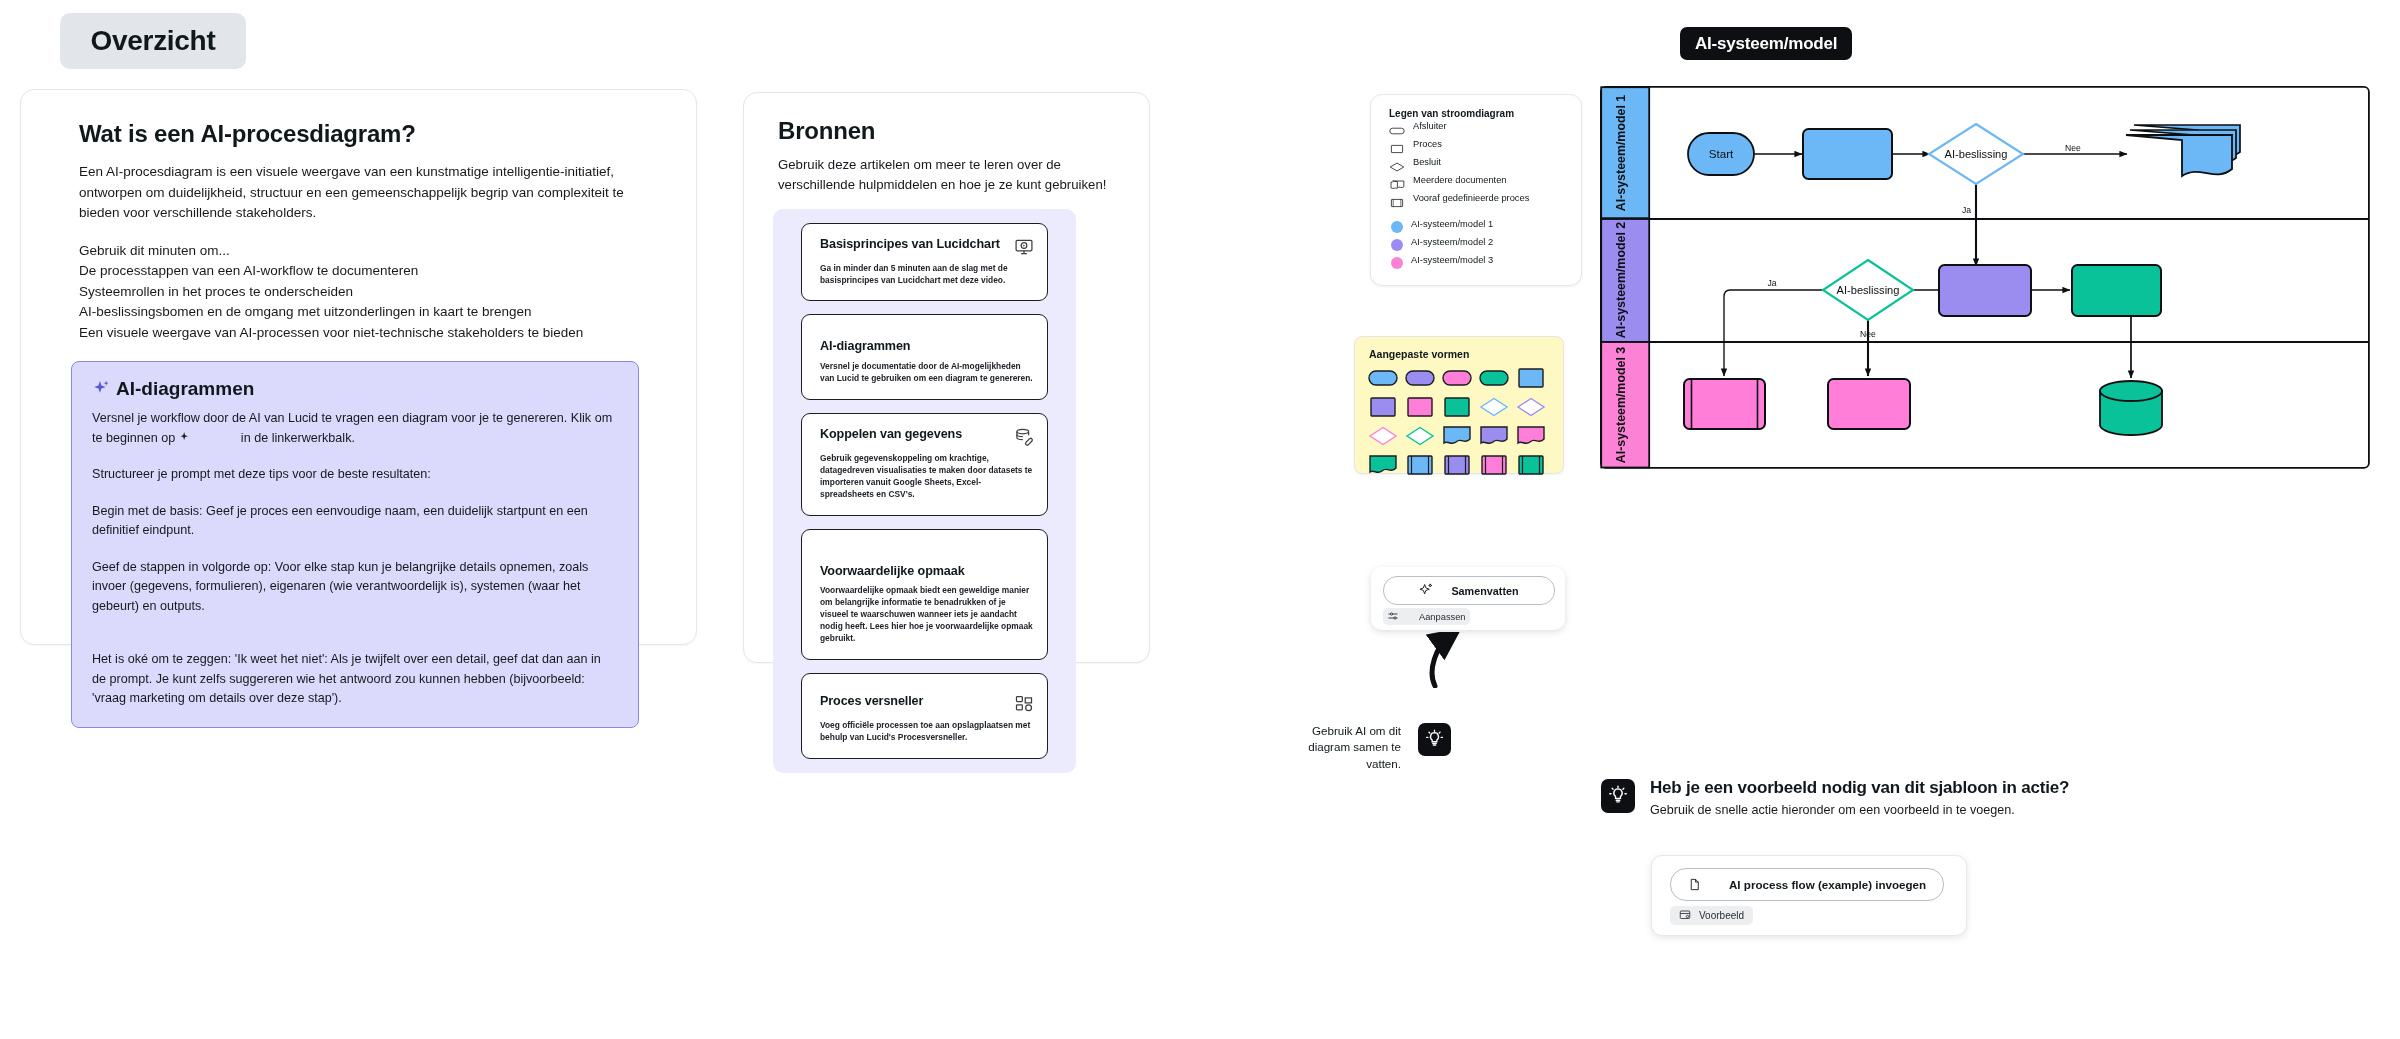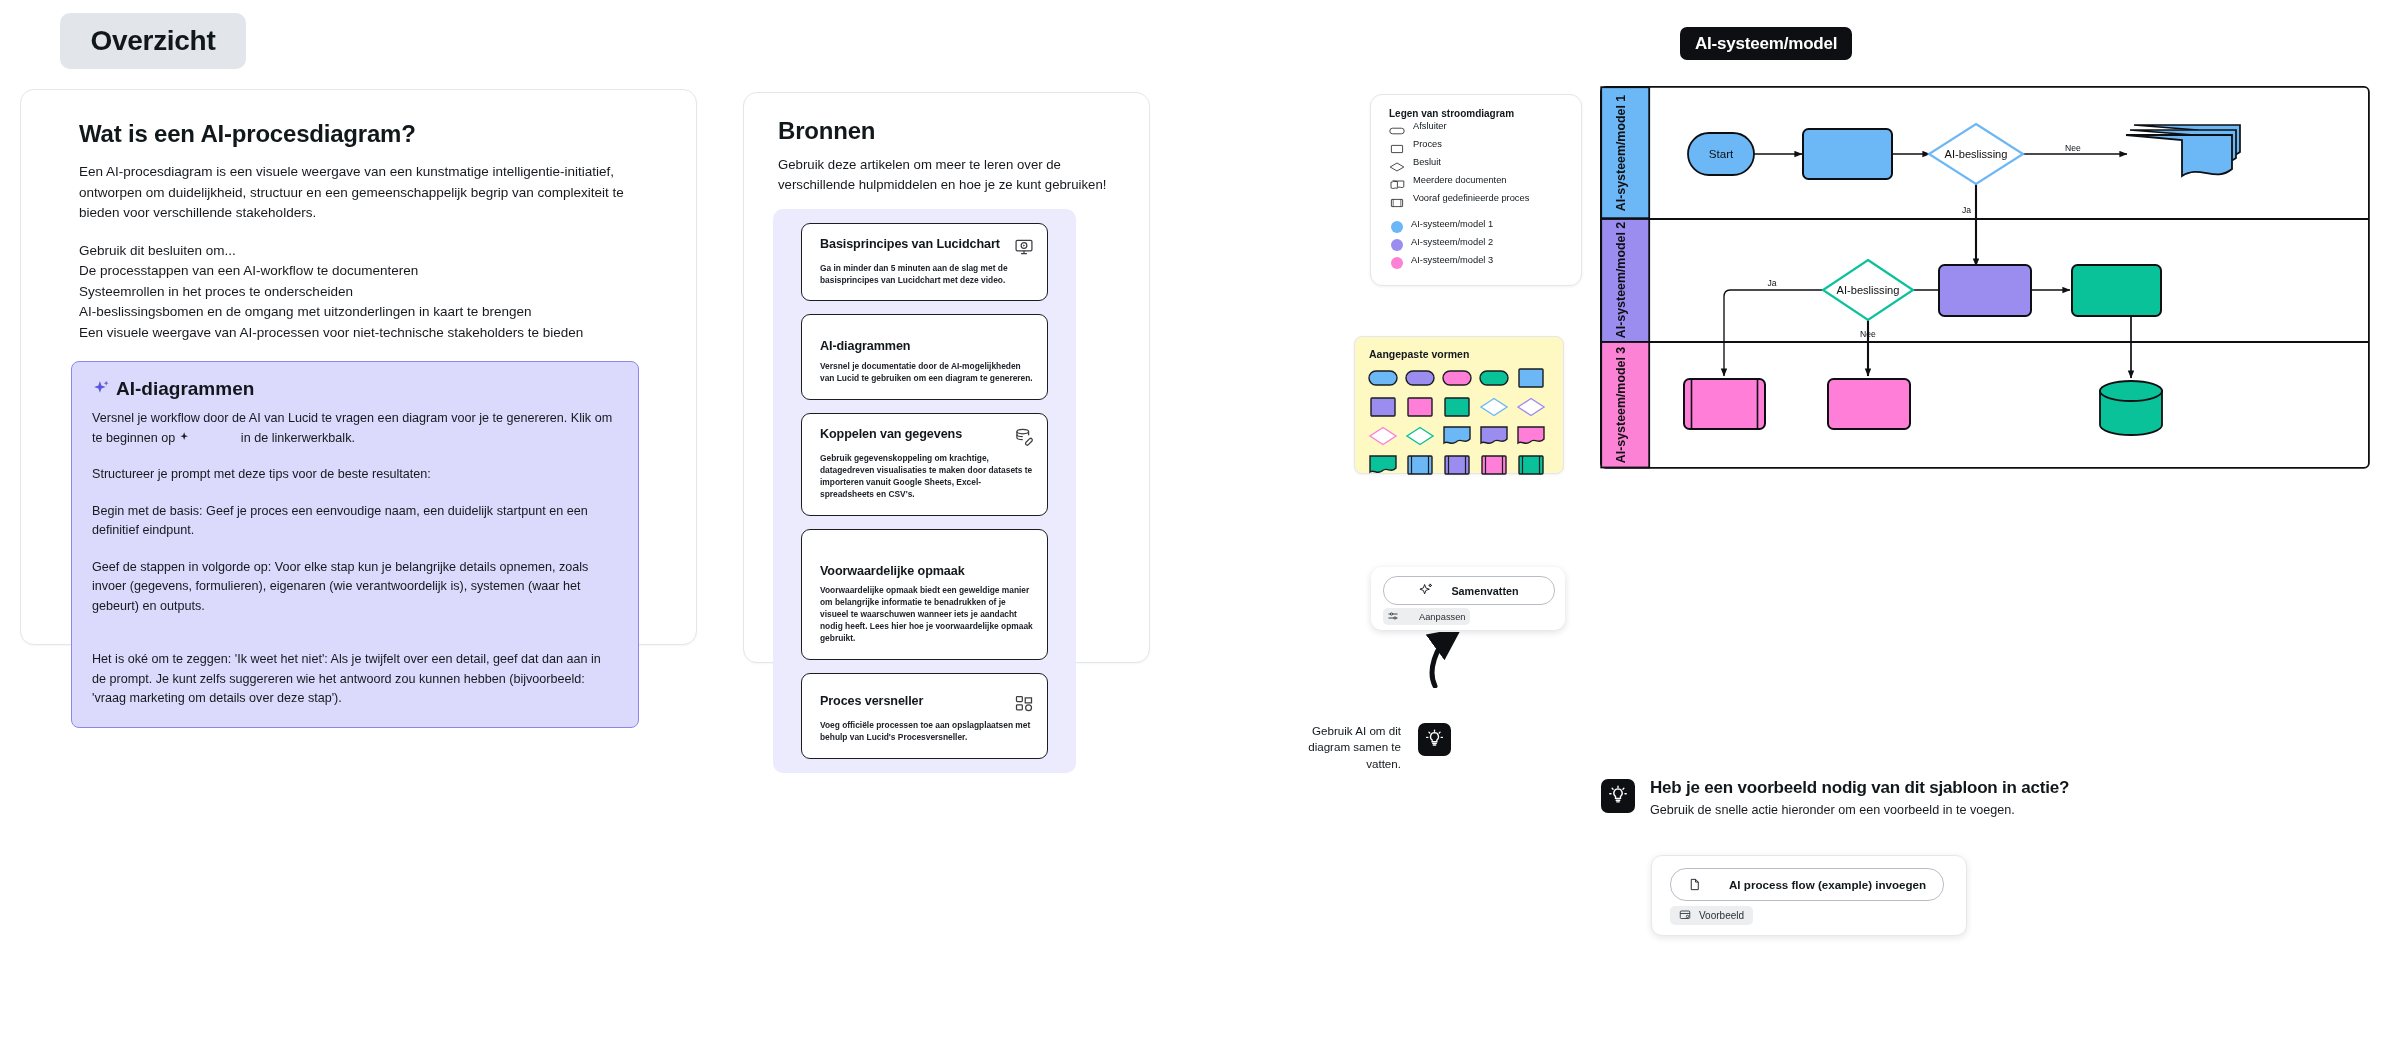--- a/index.html
+++ b/index.html
@@ -175,21 +175,21 @@
 <div class="abs" id="overzicht-tab">
   <span>Overzicht</span>
 </div>
 
 <div class="abs card" id="overview-card">
   <div id="overview-inner">
     <h2>Wat is een AI-procesdiagram?</h2>
     <div class="body-text">
       <p>Een AI-procesdiagram is een visuele weergave van een kunstmatige intelligentie-initiatief, ontworpen om duidelijkheid, structuur en een gemeenschappelijk begrip van complexiteit te bieden voor verschillende stakeholders.</p>
       <div class="gap"></div>
-      <p>Gebruik dit besluiten om...</p>
+      <p>Gebruik dit minuten om...</p>
       <p>De processtappen van een AI-workflow te documenteren</p>
       <p>Systeemrollen in het proces te onderscheiden</p>
       <p>AI-beslissingsbomen en de omgang met uitzonderlingen in kaart te brengen</p>
       <p>Een visuele weergave van AI-processen voor niet-technische stakeholders te bieden</p>
     </div>
 
     <div id="ai-box">
       <div id="ai-box-title">
         <span class="sparkle">
           <svg viewBox="0 0 24 24" width="20" height="20">

